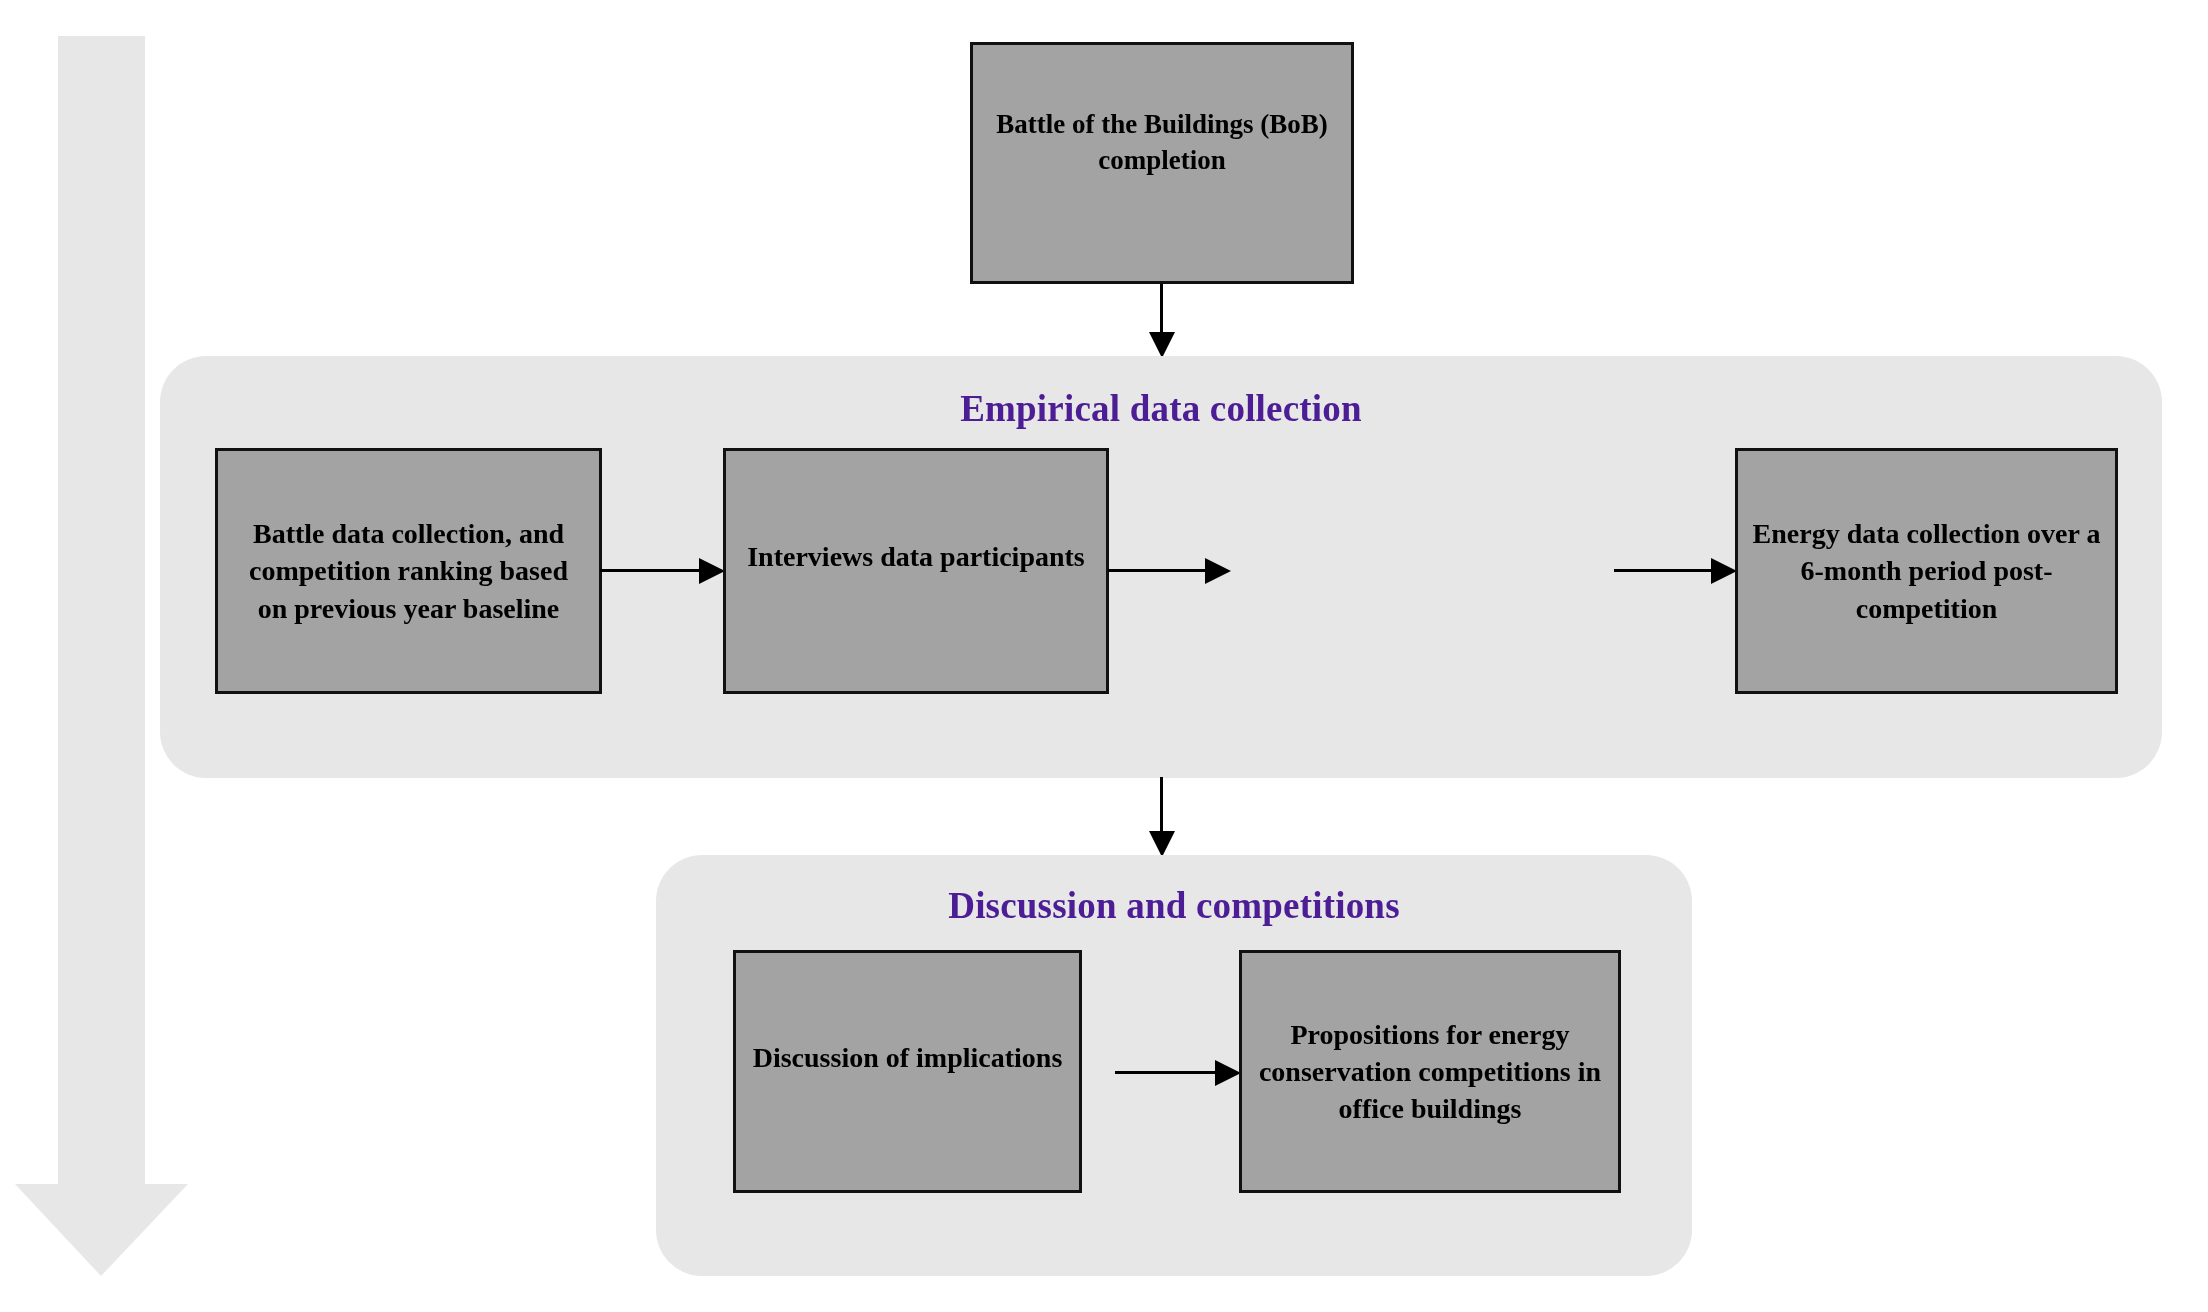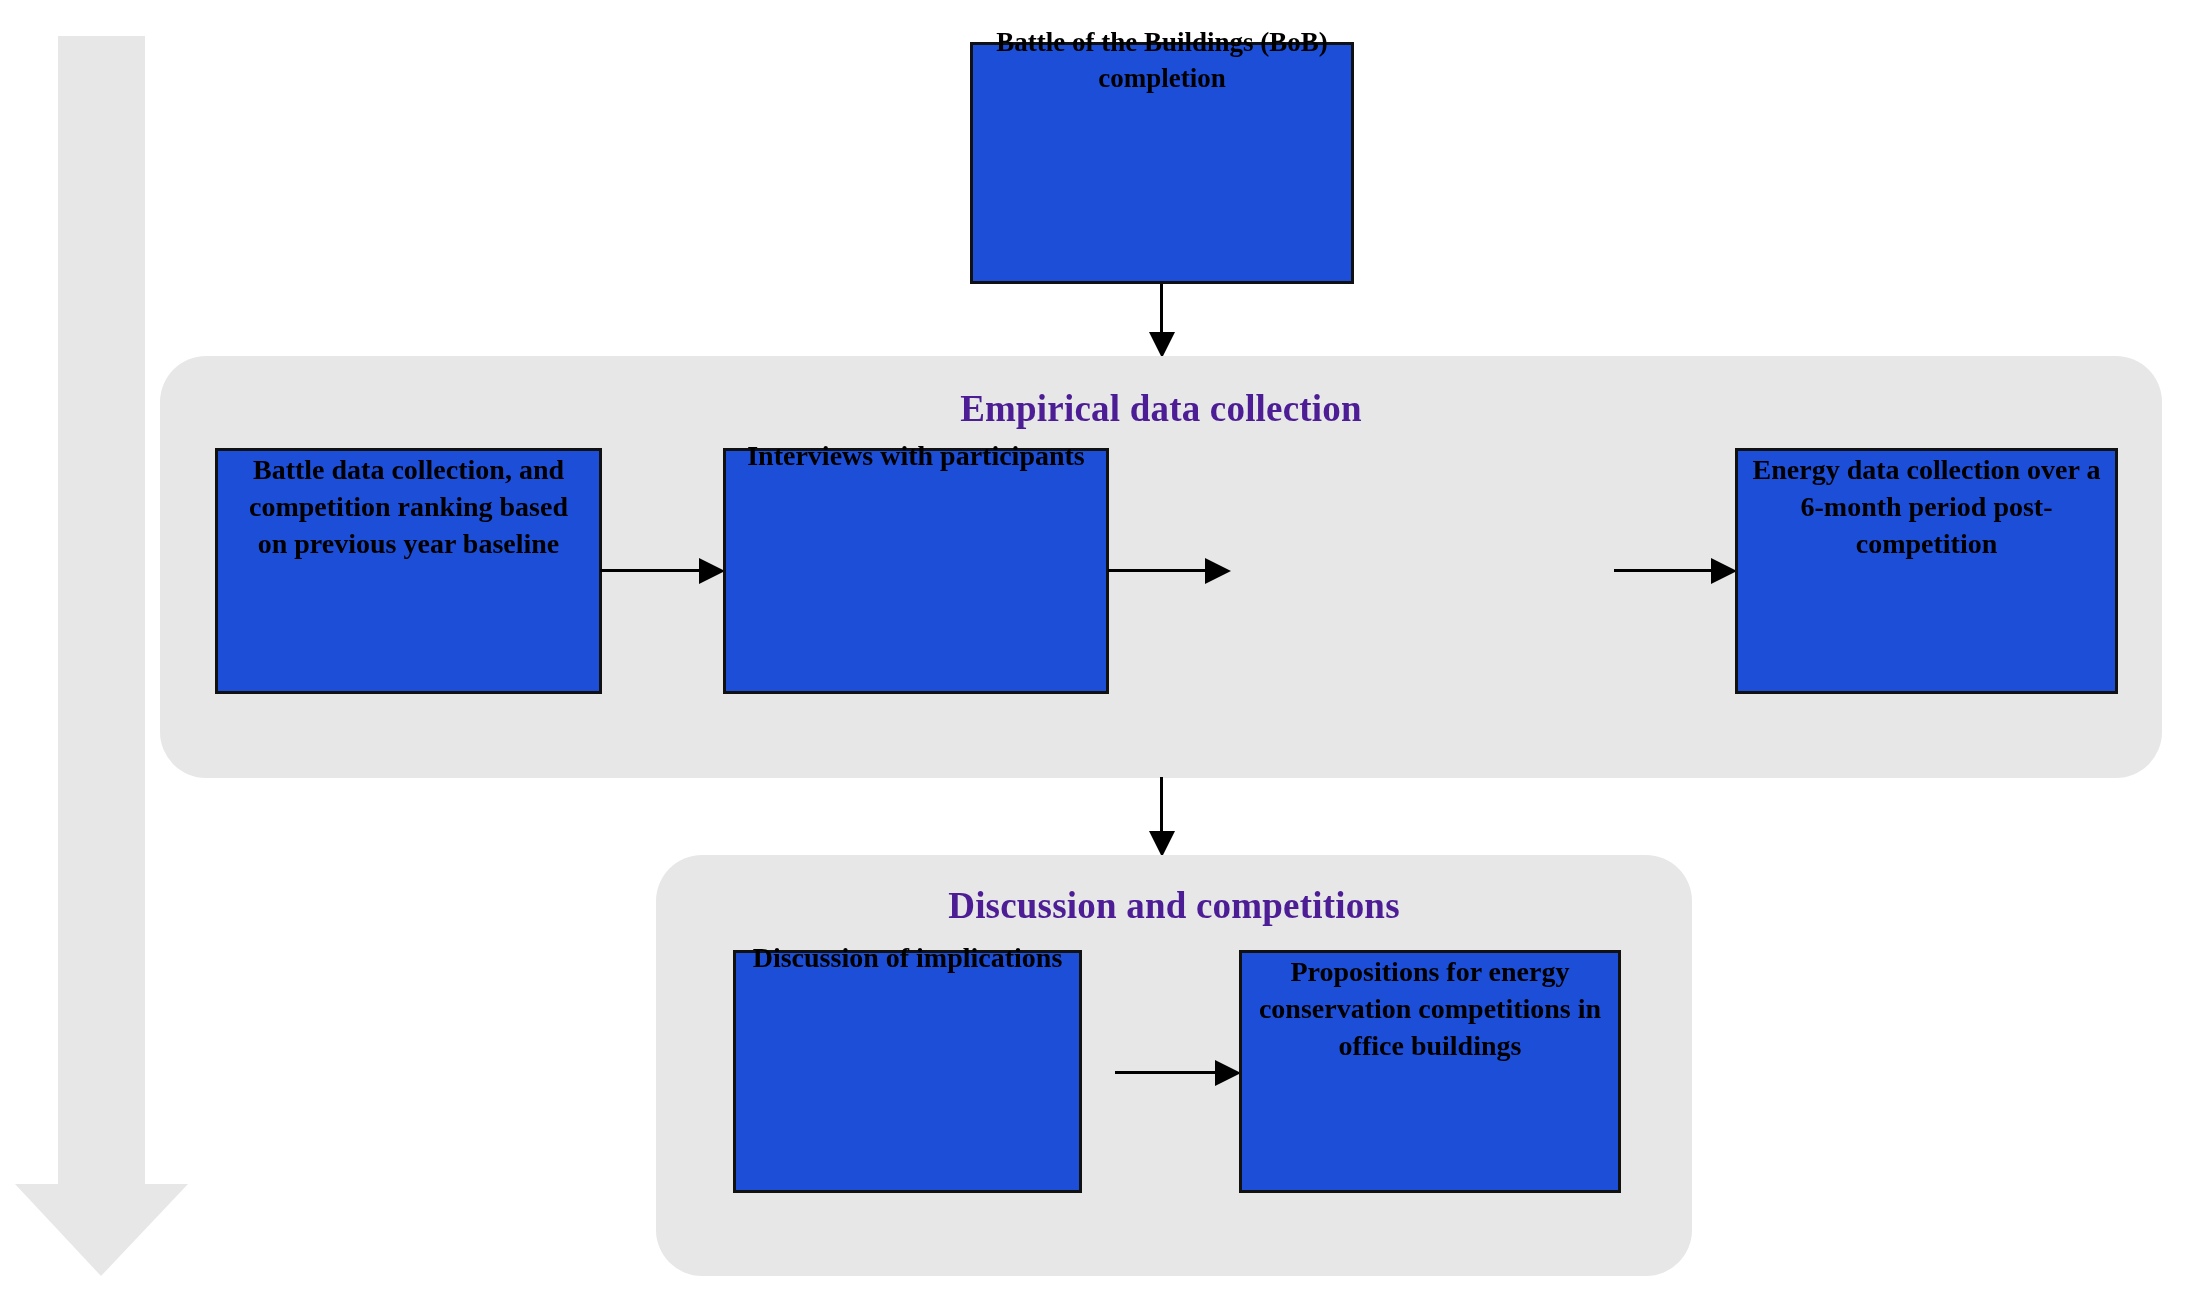--- a/index.html
+++ b/index.html
@@ -54,25 +54,25 @@
     letter-spacing: .2px;
     line-height: 1;
     white-space: nowrap;
   }
   #stage-empirical .stage-title { top: 34px; }
   #stage-discussion .stage-title { top: 32px; }
 
   
   .node {
     position: absolute;
-    background: #1d4ed8;
+    background: #a3a3a3;
     border: 3px solid #111111;
     box-sizing: border-box;
     display: flex;
-    align-items: flex-start;
+    align-items: center;
     justify-content: center;
     text-align: center;
     color: #000000;
     font-weight: bold;
     font-size: 28px;
     line-height: 1.33;
     padding: 0 14px;
   }
   .node .node-label { display: block; width: 100%; }
 
@@ -185,21 +185,21 @@
 
   <div class="node row-node" id="node-energy-baseline">
     <span class="node-label">Battle data collection, and competition ranking based on previous year baseline</span>
   </div>
   <div class="connector conn-h" id="conn-e1-e2">
     <div class="line"></div>
     <div class="head"></div>
   </div>
 
   <div class="node row-node" id="node-interviews">
-    <span class="node-label">Interviews with participants</span>
+    <span class="node-label">Interviews data participants</span>
   </div>
   <div class="connector conn-h" id="conn-e2-e3">
     <div class="line"></div>
     <div class="head"></div>
   </div>
 
   <div class="connector conn-h" id="conn-e3-e4">
     <div class="line"></div>
     <div class="head"></div>
   </div>

